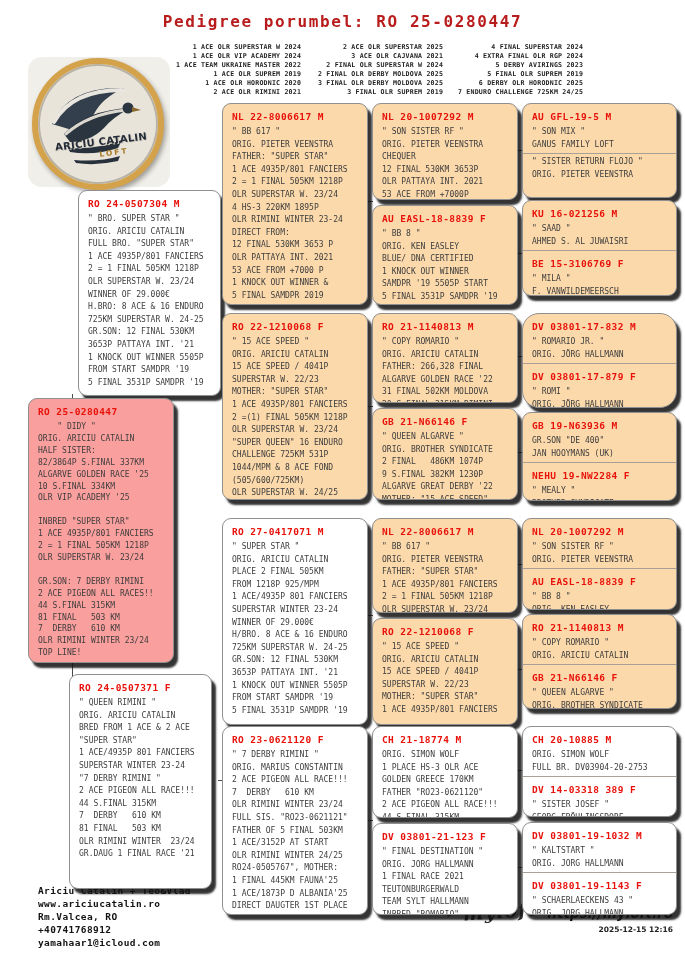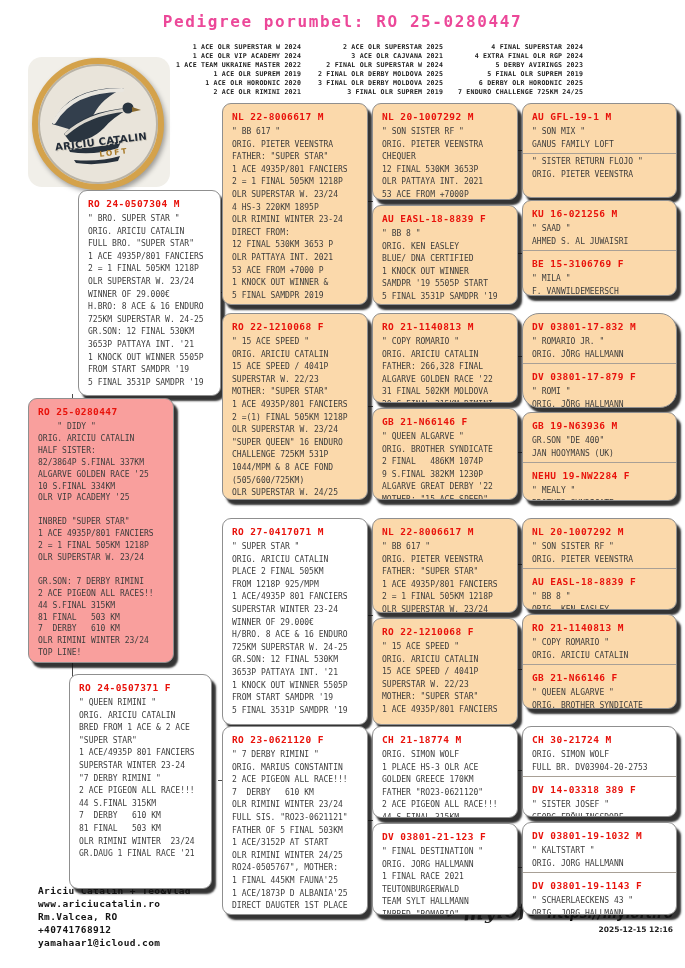--- a/index.html
+++ b/index.html
@@ -1,19 +1,19 @@
 <!DOCTYPE html>
 <html><head>
 <meta charset="utf-8">
 <style>
   html,body{margin:0;padding:0;}
   body{width:685px;height:968px;position:relative;background:#ffffff;overflow:hidden;
        font-family:"DejaVu Sans Mono",monospace;}
   .page-title{position:absolute;left:0;right:0;top:12px;text-align:center;
-       font:bold 16px "DejaVu Sans Mono",monospace;letter-spacing:1.6px;color:#ec4899;}
+       font:bold 16px "DejaVu Sans Mono",monospace;letter-spacing:1.6px;color:#b91c1c;}
   .ach-col{position:absolute;top:43px;font:bold 6.6px/9px "DejaVu Sans Mono",monospace;
        color:#1c1c1c;white-space:pre;letter-spacing:.2px;text-align:right;}
   .ach-1{left:176px;} .ach-2{left:318px;} .ach-3{left:458px;}
 
   
   .logo-wrap{position:absolute;left:28px;top:57px;width:142px;height:130px;}
   .logo-bg{position:absolute;inset:0;background:#f1efe9;border-radius:14px;}
   .logo-circle{position:absolute;left:4px;top:1px;width:120px;height:120px;border-radius:50%;
        background:#e9e4da;border:6px solid #d4a24b;box-shadow:inset 0 0 0 2px #b9b3a6,2px 3px 5px rgba(0,0,0,.35);overflow:hidden;}
   .logo-circle svg{position:absolute;left:0;top:0;}
@@ -282,21 +282,21 @@
       <div class="ring">DV 03801-21-123 F</div>
       <div class="body">" FINAL DESTINATION "
 ORIG. JORG HALLMANN
 1 FINAL RACE 2021
 TEUTONBURGERWALD
 TEAM SYLT HALLMANN
 INBRED "ROMARIO"</div>
     </div>
     <div class="box tan" style="left: 522px; top: 103px; width: 153px; height: 93px;">
       <div class="pair-section">
-        <div class="ring">AU GFL-19-1 M</div>
+        <div class="ring">AU GFL-19-5 M</div>
         <div class="body">" SON MIX "
 GANUS FAMILY LOFT</div>
       </div>
       <div class="pair-section">
         <div class="body">" SISTER RETURN FLOJO "
 ORIG. PIETER VEENSTRA</div>
       </div>
     </div>
     <div class="box tan" style="left: 522px; top: 200px; width: 153px; height: 94px;">
       <div class="pair-section">
@@ -353,21 +353,21 @@
 ORIG. ARICIU CATALIN</div>
       </div>
       <div class="pair-section">
         <div class="ring">GB 21-N66146 F</div>
         <div class="body">" QUEEN ALGARVE "
 ORIG. BROTHER SYNDICATE</div>
       </div>
     </div>
     <div class="box white" style="left: 522px; top: 726px; width: 153px; height: 89px;">
       <div class="pair-section">
-        <div class="ring">CH 30-21724 M</div>
+        <div class="ring">CH 20-10885 M</div>
         <div class="body">ORIG. SIMON WOLF
 FULL BR. DV03904-20-2753</div>
       </div>
       <div class="pair-section">
         <div class="ring">DV 14-03318 389 F</div>
         <div class="body">" SISTER JOSEF "
 GEORG FRÖHLINGSDORF</div>
       </div>
     </div>
     <div class="box white" style="left: 522px; top: 822px; width: 153px; height: 91px;">

